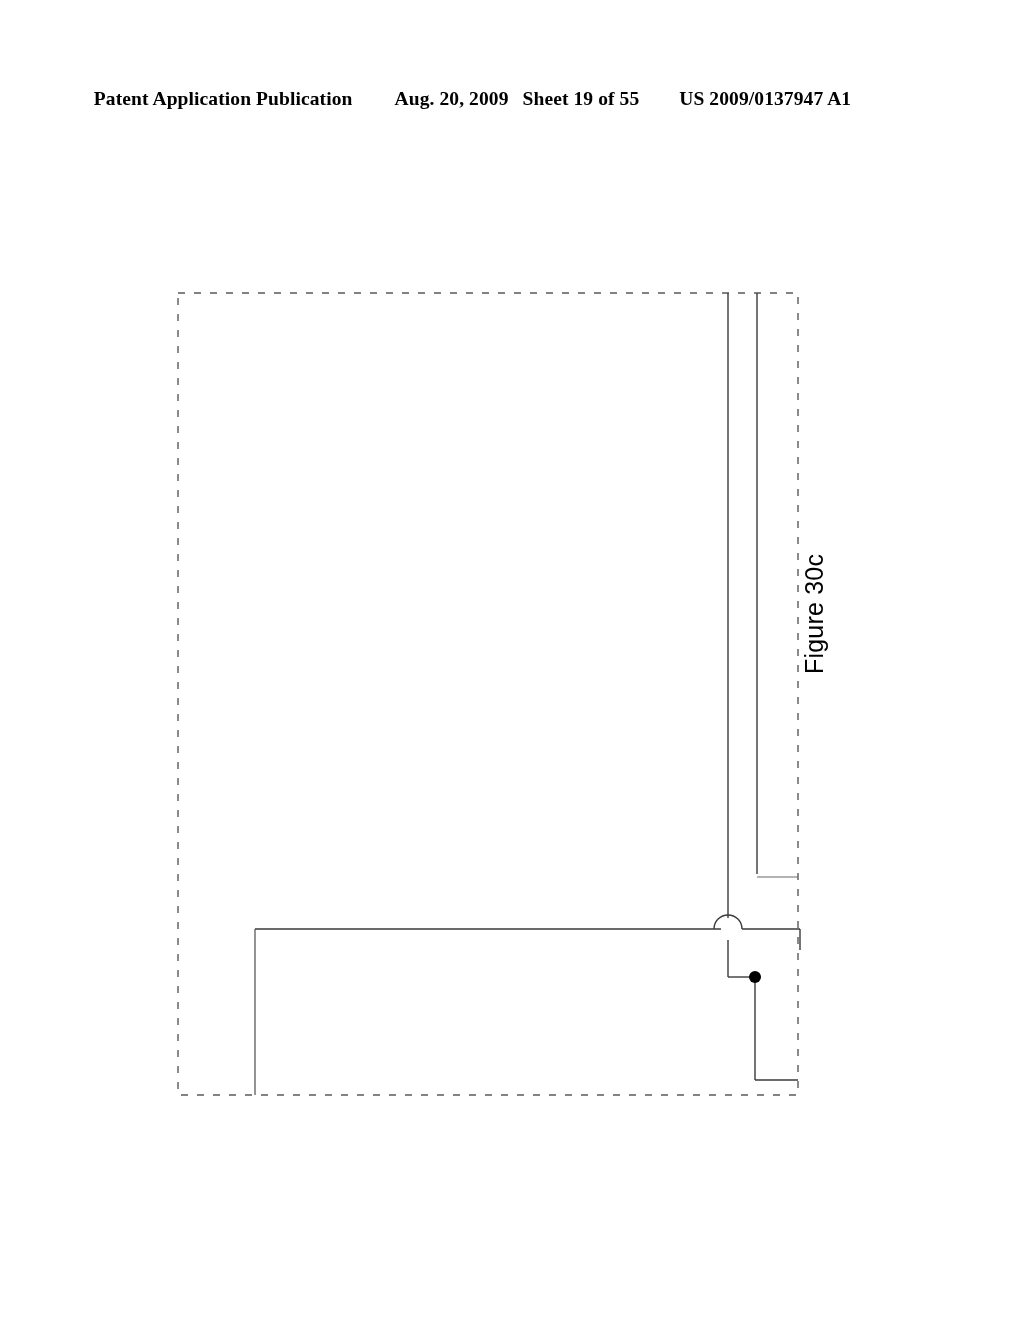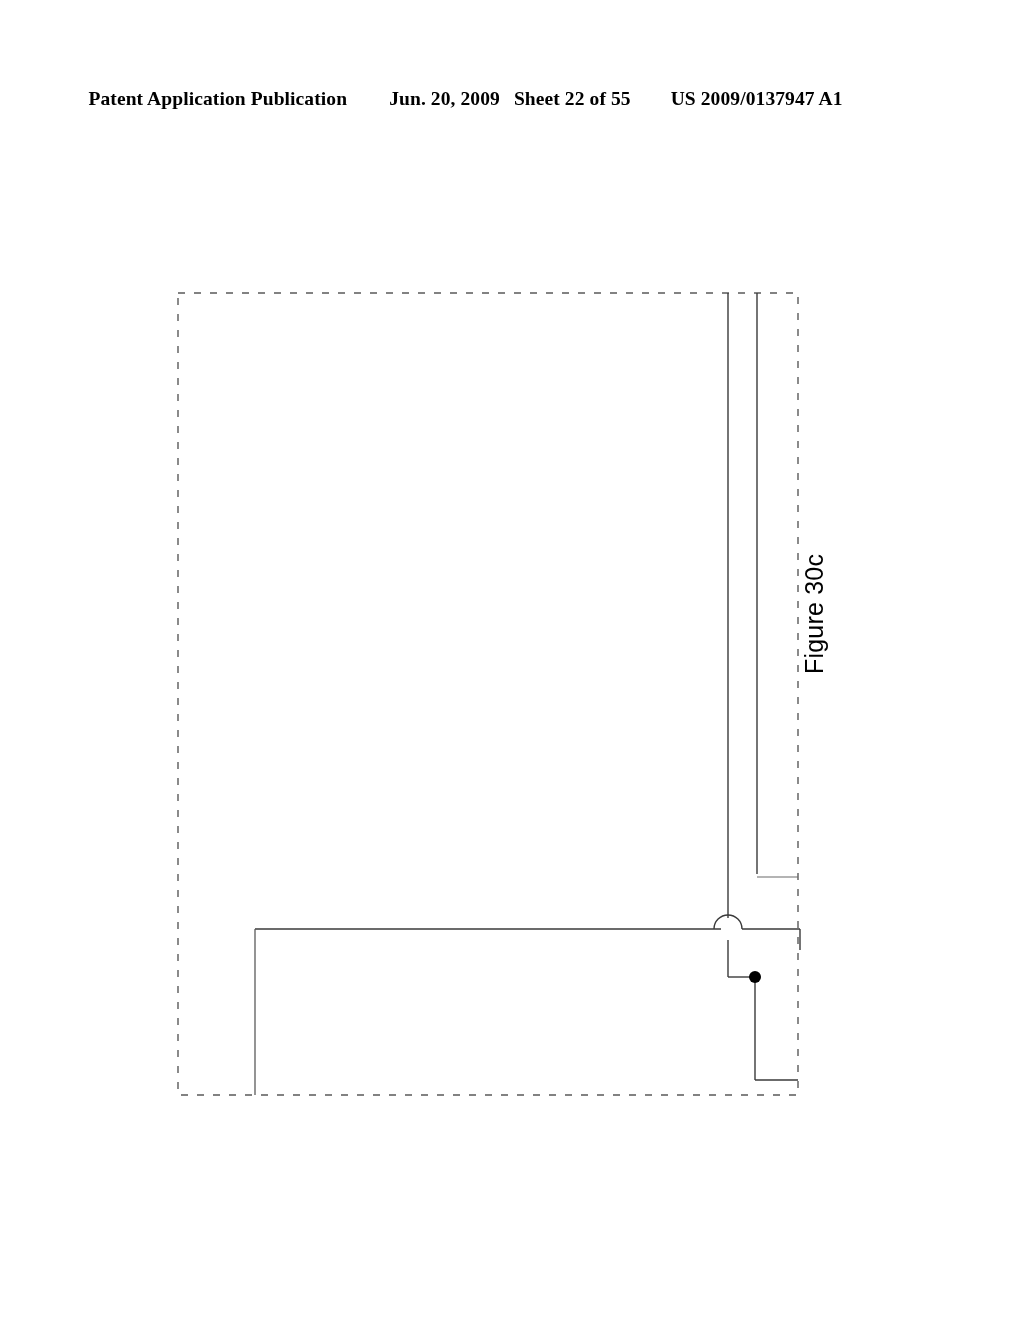--- a/index.html
+++ b/index.html
@@ -12,21 +12,21 @@
     height: 1320px;
     position: relative;
     font-family: "Liberation Serif", serif;
     overflow: hidden;
   }
 
   
   .page-header {
     position: absolute;
     top: 88px;
-    left: 8px;
+    left: 15px;
     width: 915px;
     height: 26px;
     display: flex;
     justify-content: center;
     align-items: baseline;
     white-space: nowrap;
   }
   .hdr-item {
     font-family: "Liberation Serif", serif;
     font-weight: bold;
@@ -67,23 +67,23 @@
     white-space: nowrap;
     line-height: 34px;
   }
 </style>
 </head>
 <body>
 
 <div class="page-header">
   <span class="hdr-item">Patent Application Publication</span>
   <span class="hdr-gap-lg"></span>
-  <span class="hdr-item">Jun. 20, 2009</span>
+  <span class="hdr-item">Aug. 20, 2009</span>
   <span class="hdr-gap-md"></span>
-  <span class="hdr-item">Sheet 22 of 55</span>
+  <span class="hdr-item">Sheet 19 of 55</span>
   <span class="hdr-gap-xl"></span>
   <span class="hdr-item">US 2009/0137947 A1</span>
 </div>
 
 <div class="drawing-canvas">
   <svg width="1024" height="1320" viewBox="0 0 1024 1320" xmlns="http://www.w3.org/2000/svg">
 
     <rect x="178" y="293" width="620" height="802" fill="none" stroke="#5a5a5a" stroke-width="1.4" stroke-dasharray="7 9"></rect>
 
     <line x1="728" y1="293" x2="728" y2="918" stroke="#3a3a3a" stroke-width="1.4"></line>

